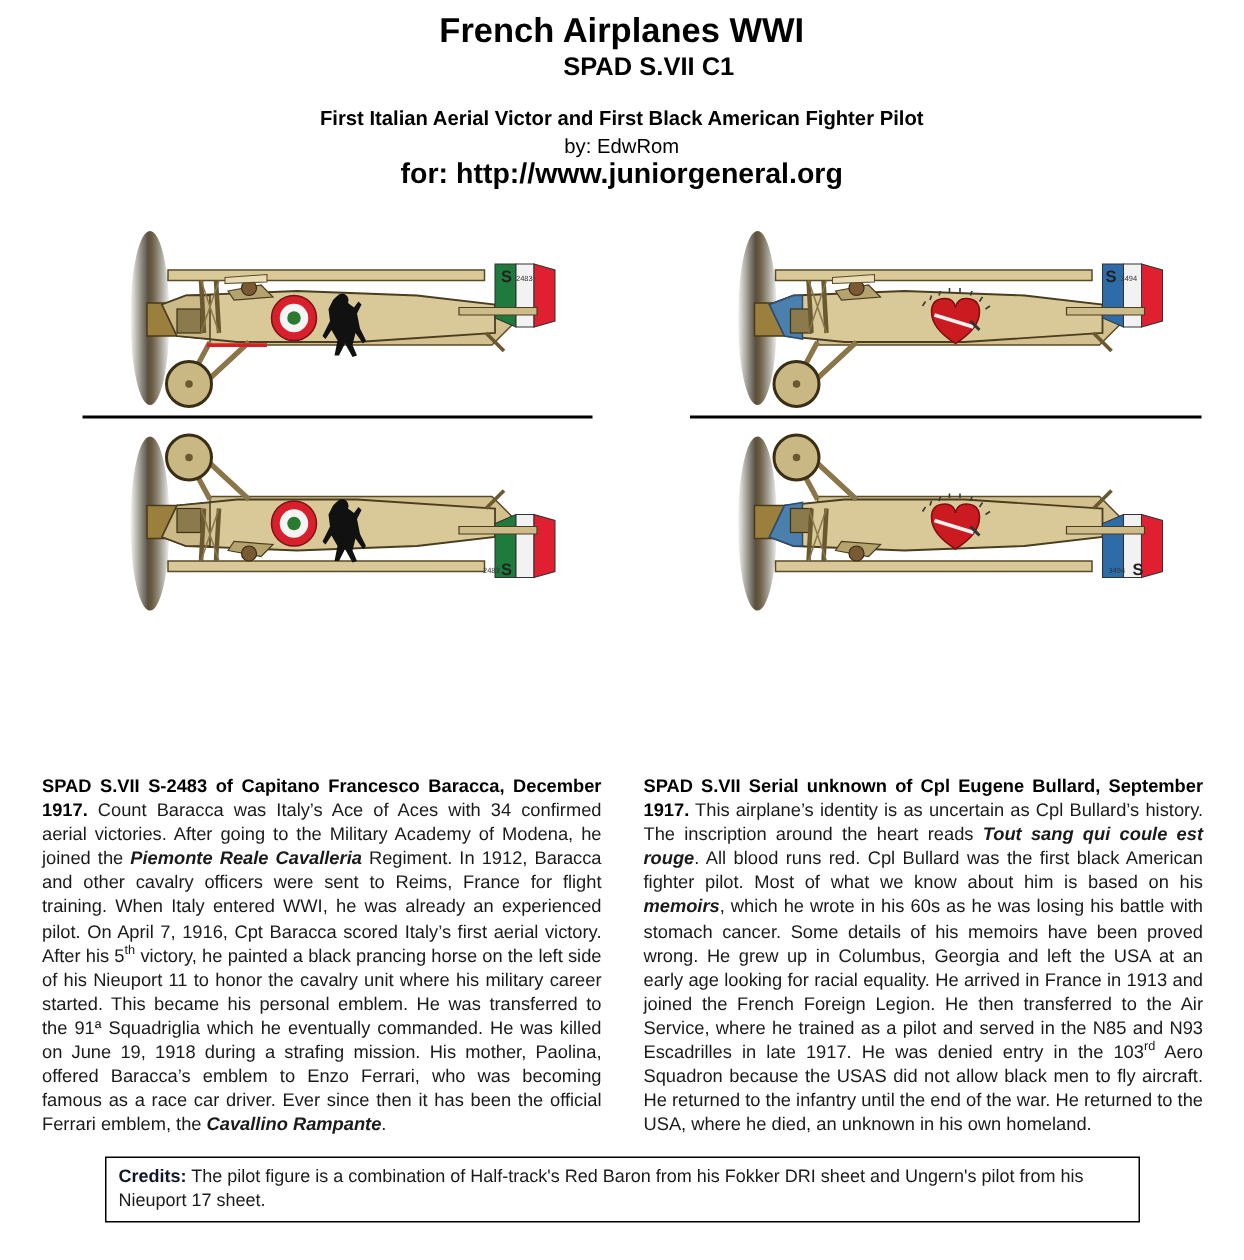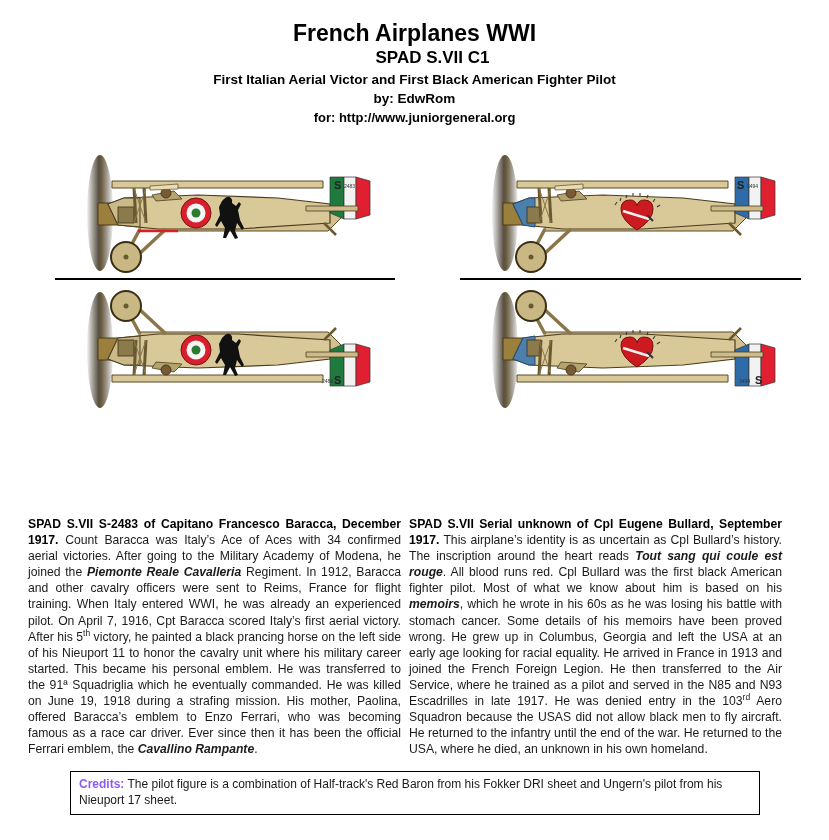--- a/index.html
+++ b/index.html
@@ -12,47 +12,47 @@
     height: 840px;
     font-family: "Liberation Sans", sans-serif;
     color: #000000;
     position: relative;
     overflow: hidden;
   }
 
   
   .header {
     text-align: center;
-    padding-top: 20px;
+    padding-top: 7px;
   }
   .title-main {
     font-size: 23px;
     font-weight: bold;
     letter-spacing: 0px;
     line-height: 27px;
   }
   .title-sub {
     font-size: 17px;
     font-weight: bold;
     line-height: 21px;
     margin-left: 36px;
   }
   .title-desc {
     font-size: 13.5px;
     font-weight: bold;
     line-height: 19px;
-    margin-top: 2px;
+    margin-top: 14px;
   }
   .title-author {
     font-size: 13.5px;
-    font-weight: bold;
+    font-weight: normal;
     line-height: 19px;
   }
   .title-url {
-    font-size: 13px;
+    font-size: 19px;
     font-weight: bold;
     line-height: 19px;
   }
   .title-permission {
     font-size: 11.5px;
     font-weight: bold;
     color: #ff0000;
     line-height: 17px;
     margin-top: 1px;
   }
@@ -85,40 +85,40 @@
     display: flex;
     gap: 0px;
   }
   .col {
     width: 373px;
     font-size: 12.2px;
     line-height: 16.1px;
     text-align: justify;
     color: #1a1a1a;
   }
-  .col.left  { margin-left: 28px; margin-right: 8px; }
+  .col.left  { margin-left: 28px; margin-right: 28px; }
   .col.right { margin-left: 0px; }
   .col b { font-weight: bold; color: #000; }
   .col i { font-style: italic; font-weight: bold; }
   .col sup { font-size: 8.5px; vertical-align: super; line-height: 0; }
 
   
   .credits {
     position: absolute;
     left: 70px;
     top: 771px;
     width: 690px;
     border: 1.5px solid #000000;
     padding: 5px 8px 6px 8px;
     font-size: 12px;
     line-height: 15.5px;
     color: #1a1a1a;
     box-sizing: border-box;
   }
-  .credits b { color: #8b5cf6; font-weight: bold; text-align: right; }
+  .credits b { color: #0f172a; font-weight: bold; text-align: right; }
 </style>
 </head>
 <body>
 
 <div class="header">
   <div class="title-main">French Airplanes WWI</div>
   <div class="title-sub">SPAD S.VII C1</div>
   <div class="title-desc">First Italian Aerial Victor and First Black American Fighter Pilot</div>
   <div class="title-author">by: EdwRom</div>
   <div class="title-url">for: http://www.juniorgeneral.org</div>

